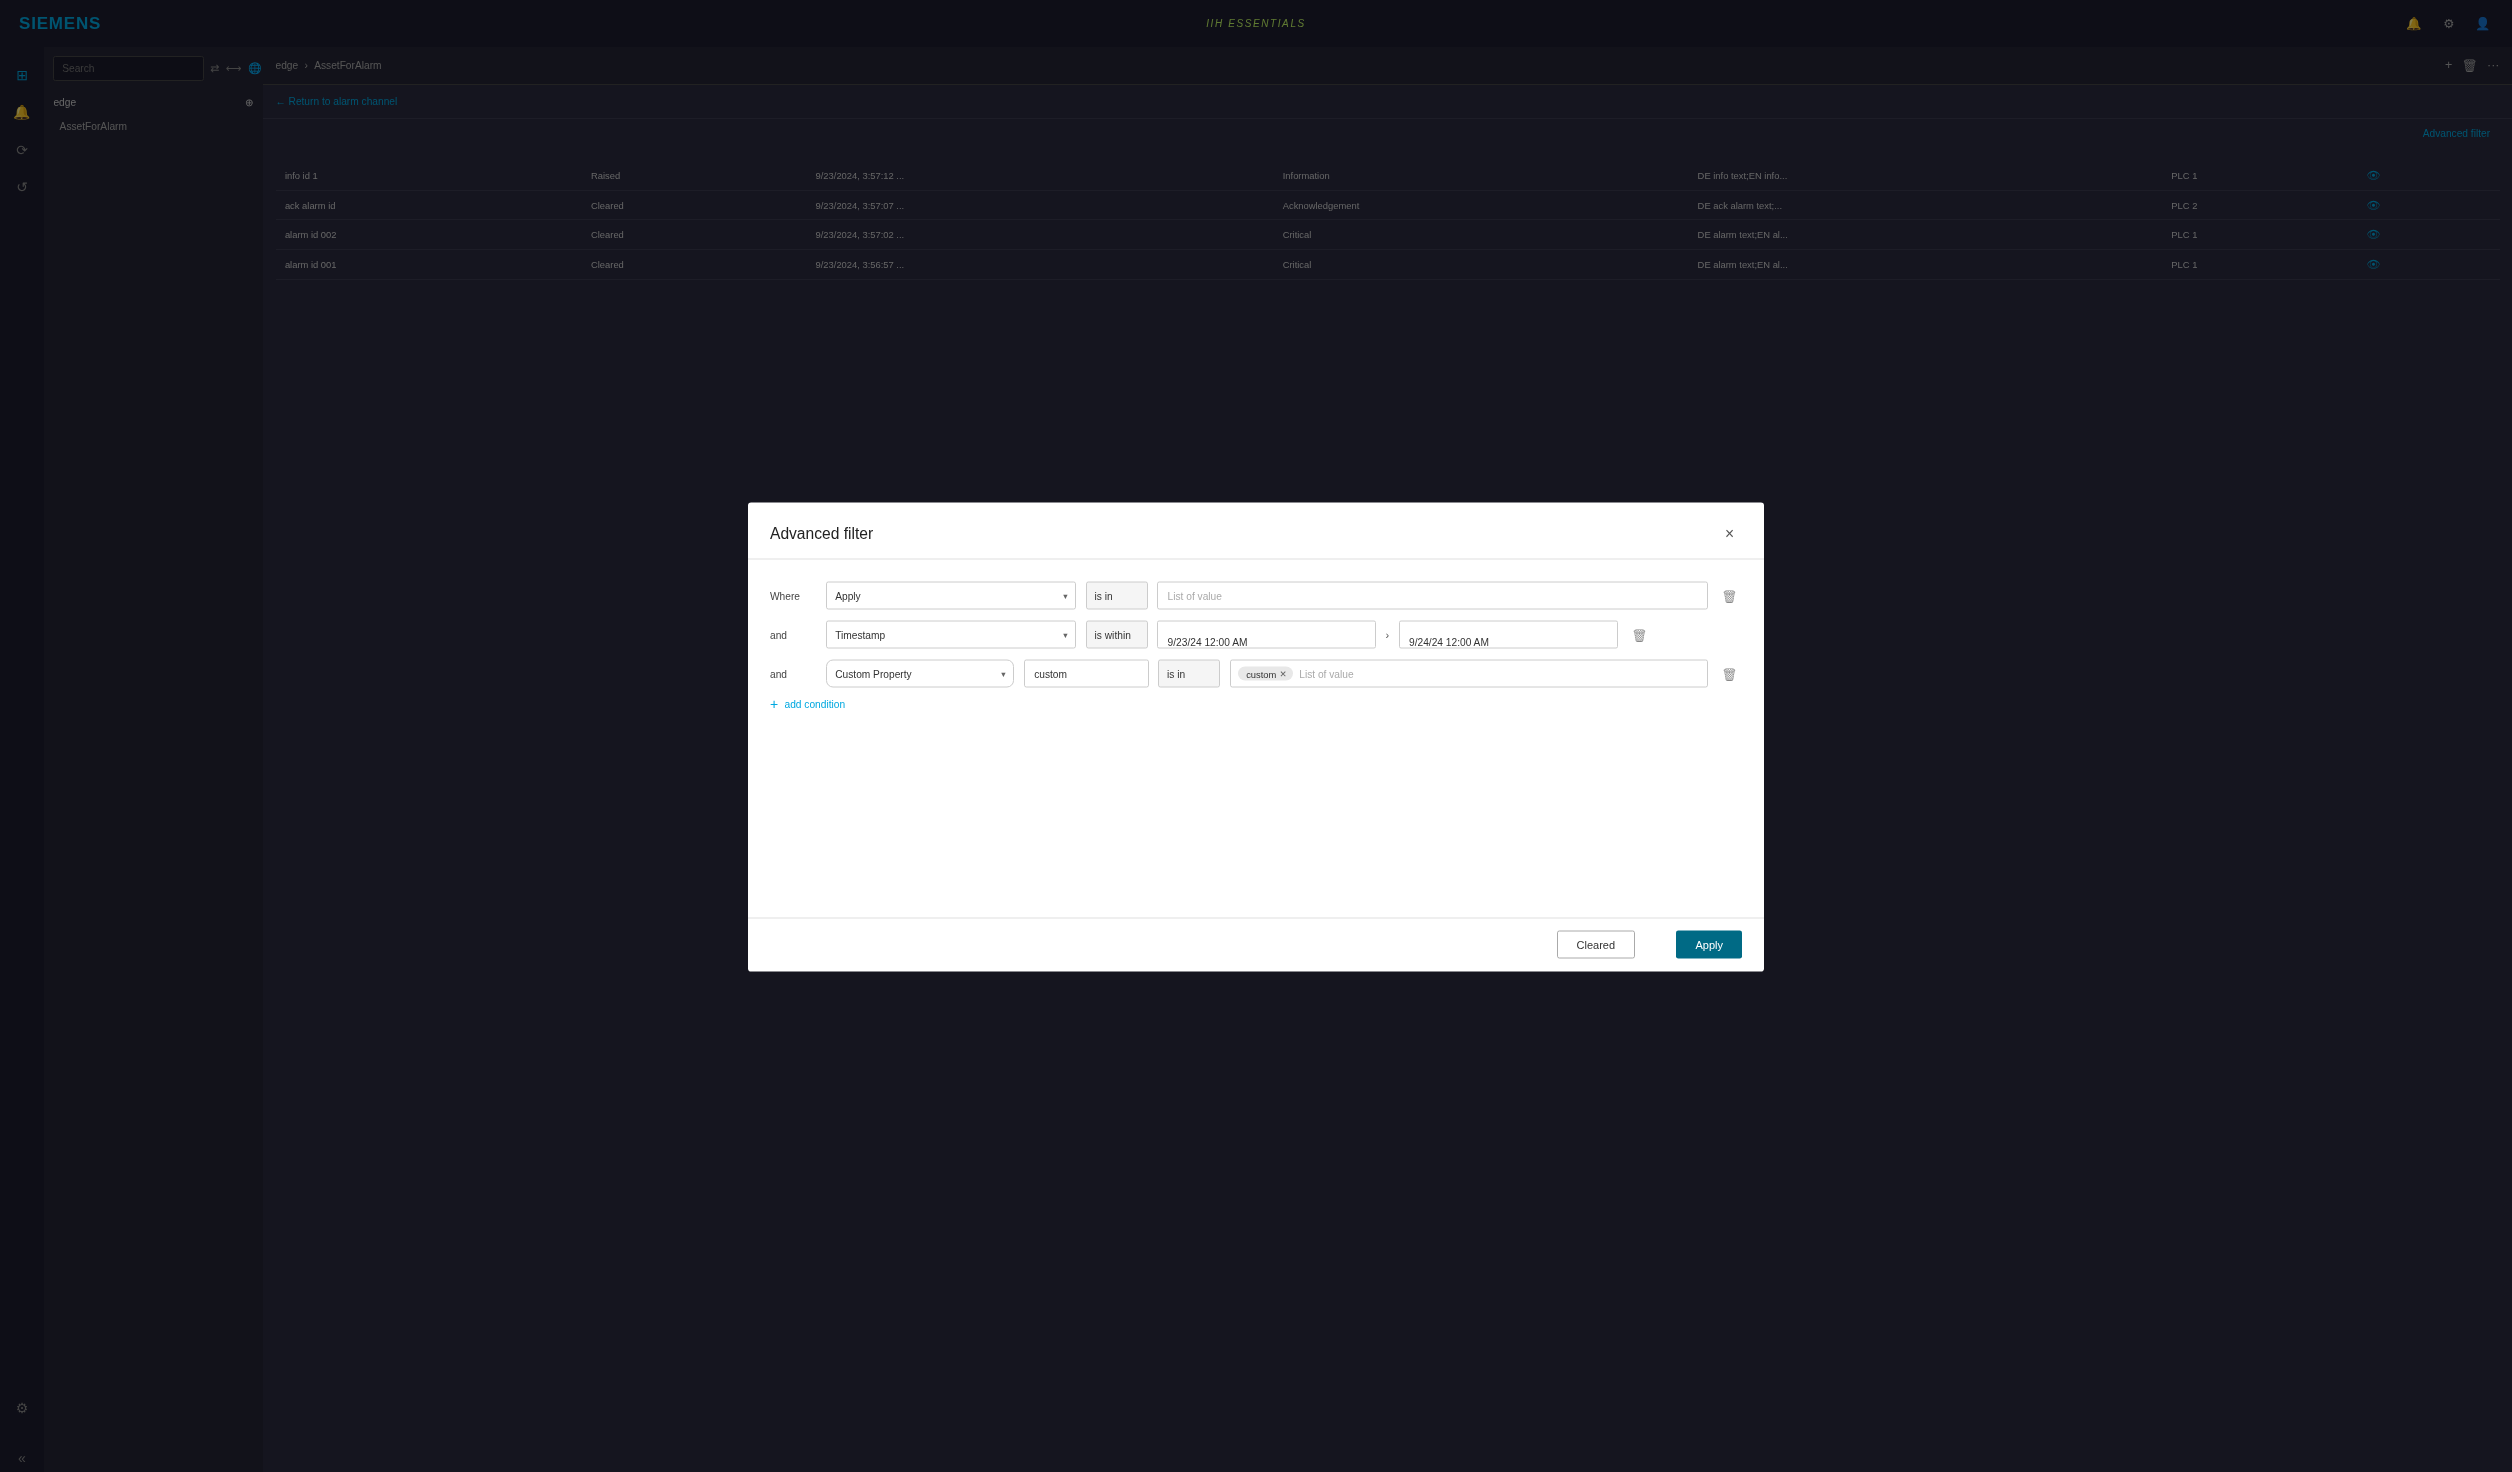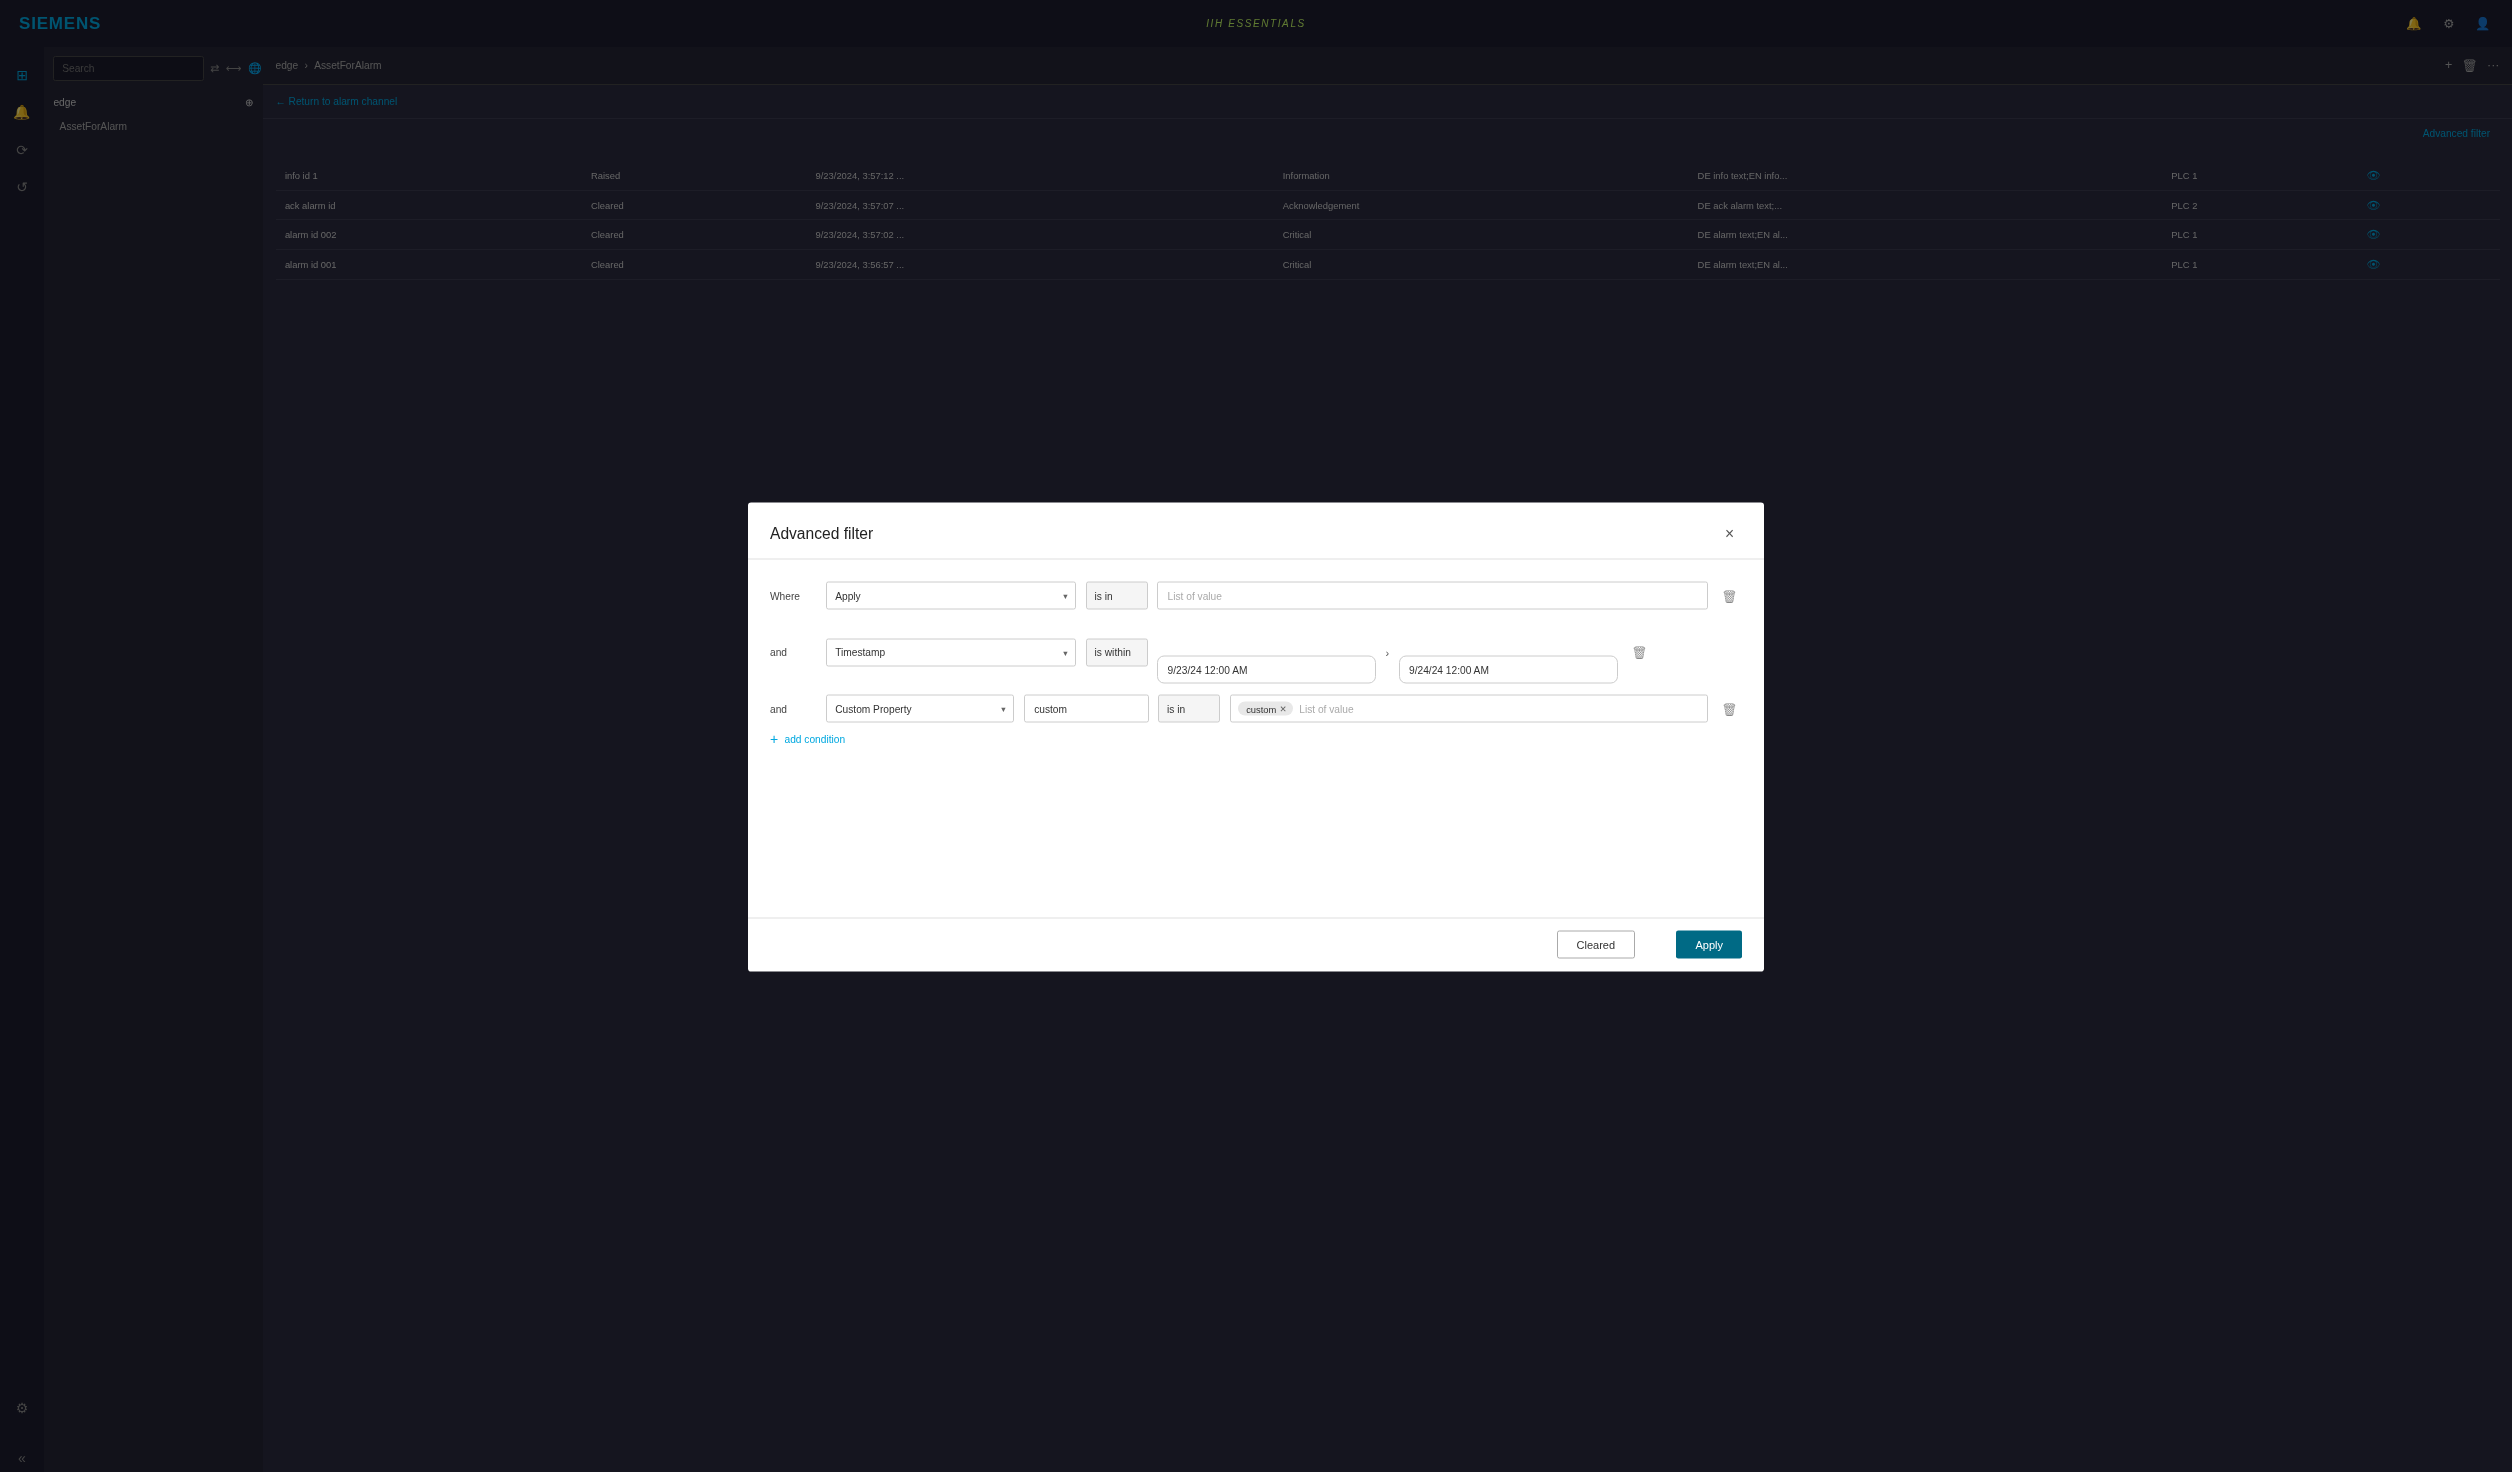--- a/index.html
+++ b/index.html
@@ -315,20 +315,21 @@
       color: #333;
       background: #fff;
       display: flex;
       align-items: center;
       justify-content: space-between;
       flex-shrink: 0;
       cursor: pointer;
     }
     .filter-select-area.narrow {
       width: 188px;
+      border-radius: 7px;
     }
     .chevron-down {
       color: #666;
       font-size: 8.6px;
       margin-left: 6.3px;
     }
     .filter-operator {
       width: 62px;
       height: 28px;
       border: 0.8px solid #ccc;
@@ -378,29 +379,28 @@
     }
     .tag-close {
       font-size: 8.6px;
       color: #666;
       cursor: pointer;
     }
     .date-field {
       width: 219px;
       height: 28px;
       border: 0.8px solid #ccc;
-      border-radius: 7px;
+      border-radius: 2px;
       padding: 0 9.4px;
       font-size: 10.2px;
       color: #333;
       background: #fff;
       display: flex;
-      align-items: center;
+      align-items: flex-end;
       flex-shrink: 0;
-      margin-top: 35px;
     }
     .date-arrow {
       color: #555;
       font-size: 11px;
       flex-shrink: 0;
     }
     .delete-btn {
       width: 25px;
       height: 25px;
       background: transparent;

